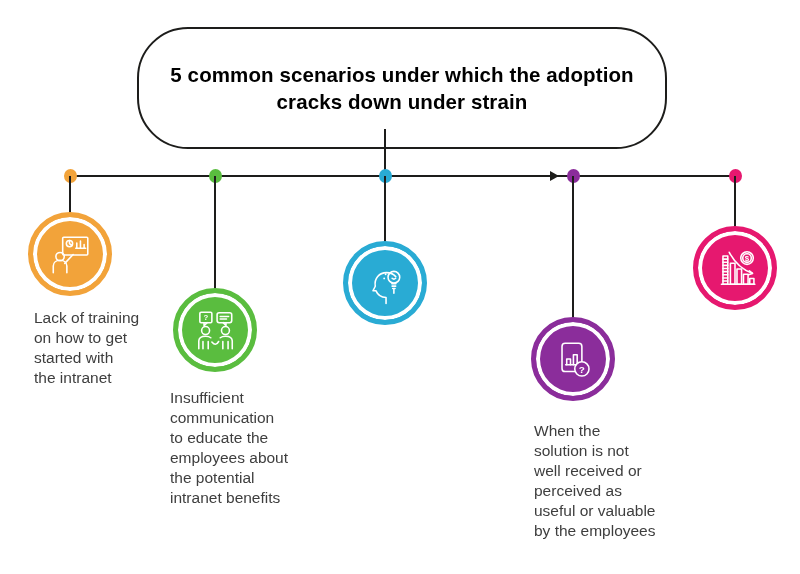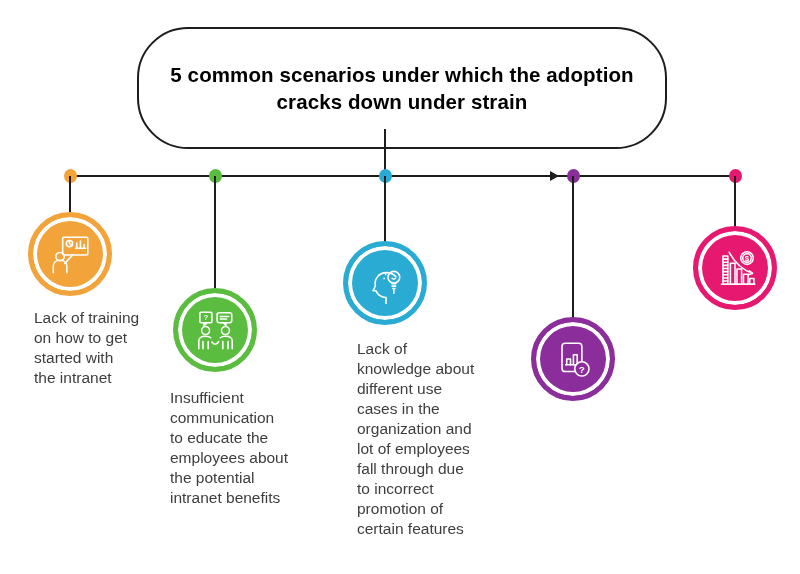--- a/index.html
+++ b/index.html
@@ -128,47 +128,43 @@
         <g class="icon-stroke">
           <path d="M23 41.5 v-5.6 c-4.2 -.3 -8 -2.6 -9.6 -6.4 l-2.9 -.1 2.2 -4.3 c-1.2 -7.6 3.8 -13 10.8 -13 3.6 0 6.7 1.4 8.8 3.8"></path>
           <circle cx="30.5" cy="16.5" r="5.6"></circle>
           <path d="M28.8 17.5 q1.7 1.6 3.4 0"></path>
           <path d="M28.6 22.8 h3.8 M28.8 25 h3.4 M29.4 27.2 h2.2 M30.5 27.2 v4.6"></path>
         </g>
         <circle cx="22.6" cy="13.6" r=".9" fill="#fff"></circle>
         <circle cx="21.2" cy="17.6" r=".9" fill="#fff"></circle>
       </svg>
     </div>
-    <div class="label">Lack of
-knowledge about
-different use
-cases in the
-organization and
-lot of employees
-fall through due
-to incorrect
-promotion of
-certain features</div>
   </div>
 
   <div class="branch b3" style="--c: #8B2D9B;">
     <div class="dot"></div>
     <div class="drop"></div>
     <div class="node">
       <svg width="46" height="46" viewBox="0 0 44 44">
         <g class="icon-stroke">
           <rect x="11.5" y="7" width="19" height="27" rx="3"></rect>
           <path d="M16 27.5 v-5.5 h3.6 v5.5"></path>
           <path d="M22.4 27.5 v-9.5 h3.6 v9.5"></path>
           <path d="M15 27.5 h12"></path>
           <circle cx="30.5" cy="31.5" r="6.8" fill="var(--c)"></circle>
         </g>
         <text class="icon-text" x="30.5" y="35" font-size="9.5">?</text>
       </svg>
     </div>
+    <div class="label">When the
+solution is not
+well received or
+perceived as
+useful or valuable
+by the employees</div>
   </div>
 
   <div class="branch b4" style="--c: #E6186F;">
     <div class="dot"></div>
     <div class="drop"></div>
     <div class="node">
       <svg width="46" height="46" viewBox="0 0 44 44">
         <g class="icon-stroke" stroke-width="1.3">
           <rect x="10.5" y="10.5" width="4.6" height="27"></rect>
           <path d="M10.5 13.5 h4.6 M10.5 16.5 h4.6 M10.5 19.5 h4.6 M10.5 22.5 h4.6 M10.5 25.5 h4.6 M10.5 28.5 h4.6 M10.5 31.5 h4.6 M10.5 34.5 h4.6"></path>

